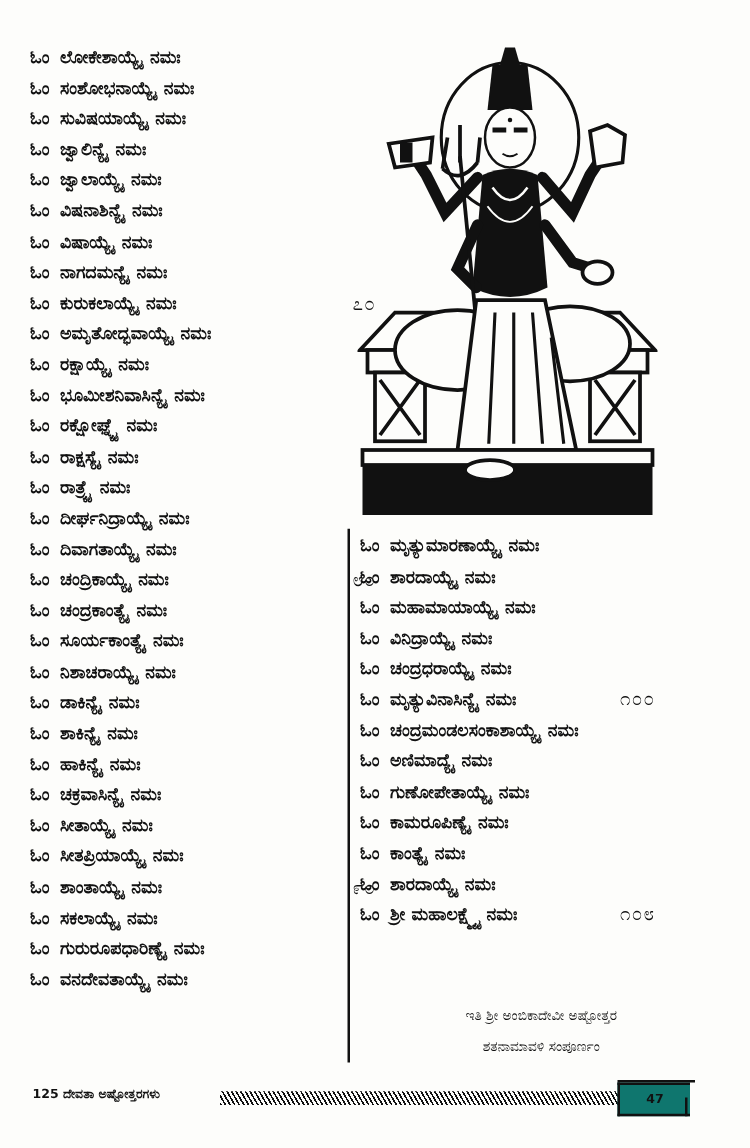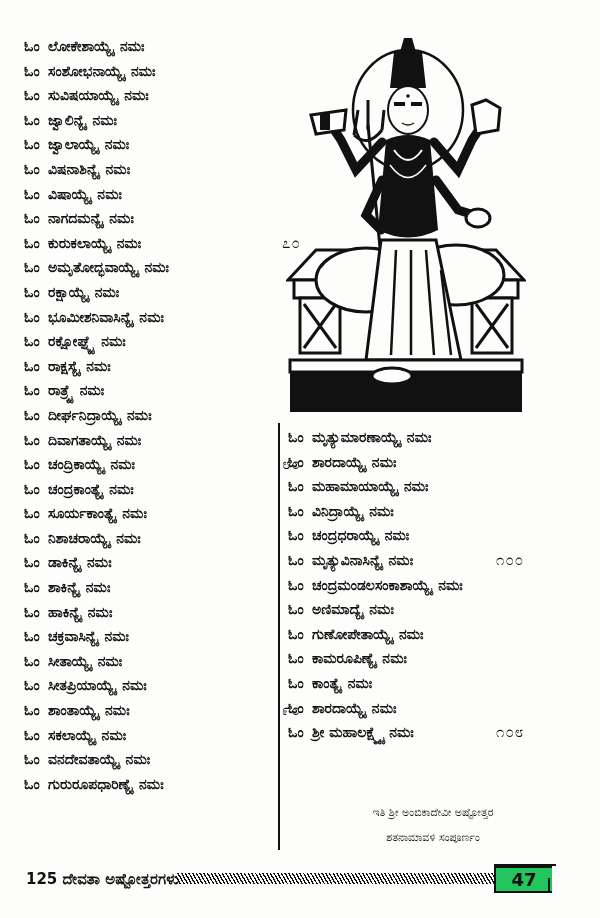--- a/index.html
+++ b/index.html
@@ -18,25 +18,25 @@
   .col-left .row .num { left: 218px; margin-left: 40px; }
   .col-right .row .num { left: 208px; font-family: Liberation Serif, serif; }
 
   .divider { position: absolute; left: 278px; top: 423px; width: 2px; height: 427px; background: #111; }
 
   .illustration { position: absolute; left: 286px; top: 30px; width: 240px; height: 382px; }
 
   .closing { position: absolute; left: 288px; top: 800px; width: 290px; text-align: center; font-size: 11px; line-height: 25px; font-weight: normal; }
 
   .footer { position: absolute; left: 26px; top: 866px; width: 520px; height: 28px; }
-  .footer-title { position: absolute; left: 0; top: 4px; font-size: 15px; font-weight: bold; white-space: nowrap; }
+  .footer-title { position: absolute; left: 0; top: 4px; font-size: 10px; font-weight: bold; white-space: nowrap; }
   .footer-hatch { position: absolute; left: 150px; top: 7px; width: 325px; height: 11px;
     background: repeating-linear-gradient(60deg, #111 0 1.3px, transparent 1.3px 3.2px); }
   .page-box { position: absolute; left: 468px; top: 0; width: 58px; height: 27px; border: 2px solid #111; border-right: none;
-    text-align: center; font-weight: bold; font-size: 18px; line-height: 23px; background: #22c55e; }
+    text-align: center; font-weight: bold; font-size: 10px; line-height: 23px; background: #0f766e; }
   .page-box-corner { position: absolute; left: 522px; top: 12px; width: 2px; height: 15px; background: #111; }
   .page-box-top { position: absolute; left: 468px; top: -2px; width: 62px; height: 2px; background: #111; }
 </style>
 </head>
 <body>
 
 <div class="page">
 
   <div class="col-left">
     <div class="row"><span class="om">ಓಂ</span><span class="name">ಲೋಕೇಶಾಯ್ಯೈ</span><span class="namah">ನಮಃ</span></div>
@@ -61,22 +61,22 @@
     <div class="row"><span class="om">ಓಂ</span><span class="name">ಸೂರ್ಯಕಾಂತ್ಯೈ</span><span class="namah">ನಮಃ</span></div>
     <div class="row"><span class="om">ಓಂ</span><span class="name">ನಿಶಾಚರಾಯ್ಯೈ</span><span class="namah">ನಮಃ</span></div>
     <div class="row"><span class="om">ಓಂ</span><span class="name">ಡಾಕಿನ್ಯೈ</span><span class="namah">ನಮಃ</span></div>
     <div class="row"><span class="om">ಓಂ</span><span class="name">ಶಾಕಿನ್ಯೈ</span><span class="namah">ನಮಃ</span></div>
     <div class="row"><span class="om">ಓಂ</span><span class="name">ಹಾಕಿನ್ಯೈ</span><span class="namah">ನಮಃ</span></div>
     <div class="row"><span class="om">ಓಂ</span><span class="name">ಚಕ್ರವಾಸಿನ್ಯೈ</span><span class="namah">ನಮಃ</span></div>
     <div class="row"><span class="om">ಓಂ</span><span class="name">ಸೀತಾಯ್ಯೈ</span><span class="namah">ನಮಃ</span></div>
     <div class="row"><span class="om">ಓಂ</span><span class="name">ಸೀತಪ್ರಿಯಾಯ್ಯೈ</span><span class="namah">ನಮಃ</span></div>
     <div class="row"><span class="om">ಓಂ</span><span class="name">ಶಾಂತಾಯ್ಯೈ</span><span class="namah">ನಮಃ</span><span class="num">೯೦</span></div>
     <div class="row"><span class="om">ಓಂ</span><span class="name">ಸಕಲಾಯ್ಯೈ</span><span class="namah">ನಮಃ</span></div>
+    <div class="row"><span class="om">ಓಂ</span><span class="name">ಗುರುರೂಪಧಾರಿಣ್ಯೈ</span><span class="namah">ನಮಃ</span></div>
     <div class="row"><span class="om">ಓಂ</span><span class="name">ವನದೇವತಾಯ್ಯೈ</span><span class="namah">ನಮಃ</span></div>
-    <div class="row"><span class="om">ಓಂ</span><span class="name">ಗುರುರೂಪಧಾರಿಣ್ಯೈ</span><span class="namah">ನಮಃ</span></div>
   </div>
 
   <div class="illustration">
     <svg width="240" height="382" viewBox="0 0 240 382">
 
       <ellipse cx="122" cy="80" rx="55" ry="60" fill="none" stroke="#111" stroke-width="2.5"></ellipse>
 
       <path d="M118 8 L126 8 L130 22 L114 22 Z" fill="#111"></path>
       <path d="M108 22 L136 22 L140 58 L104 58 Z" fill="#111"></path>
 

